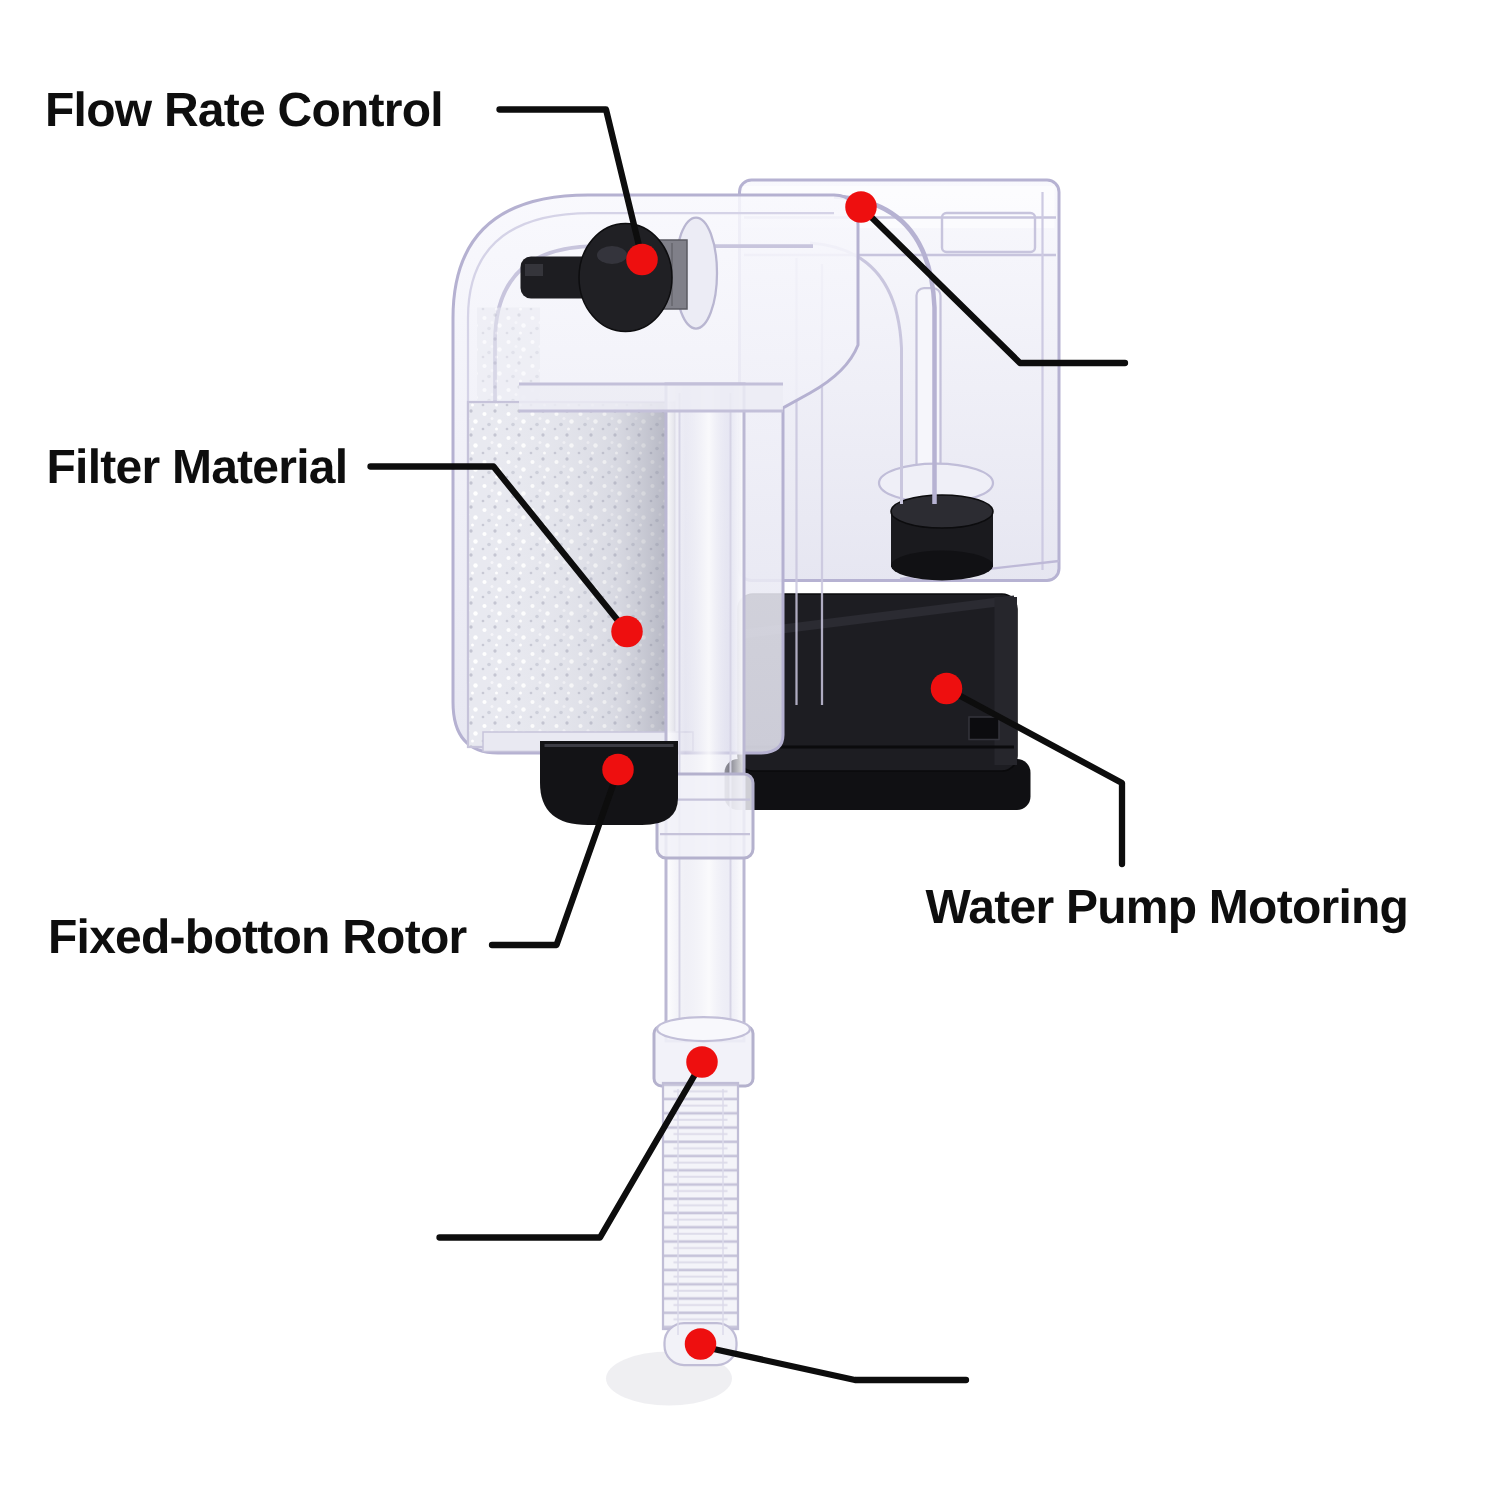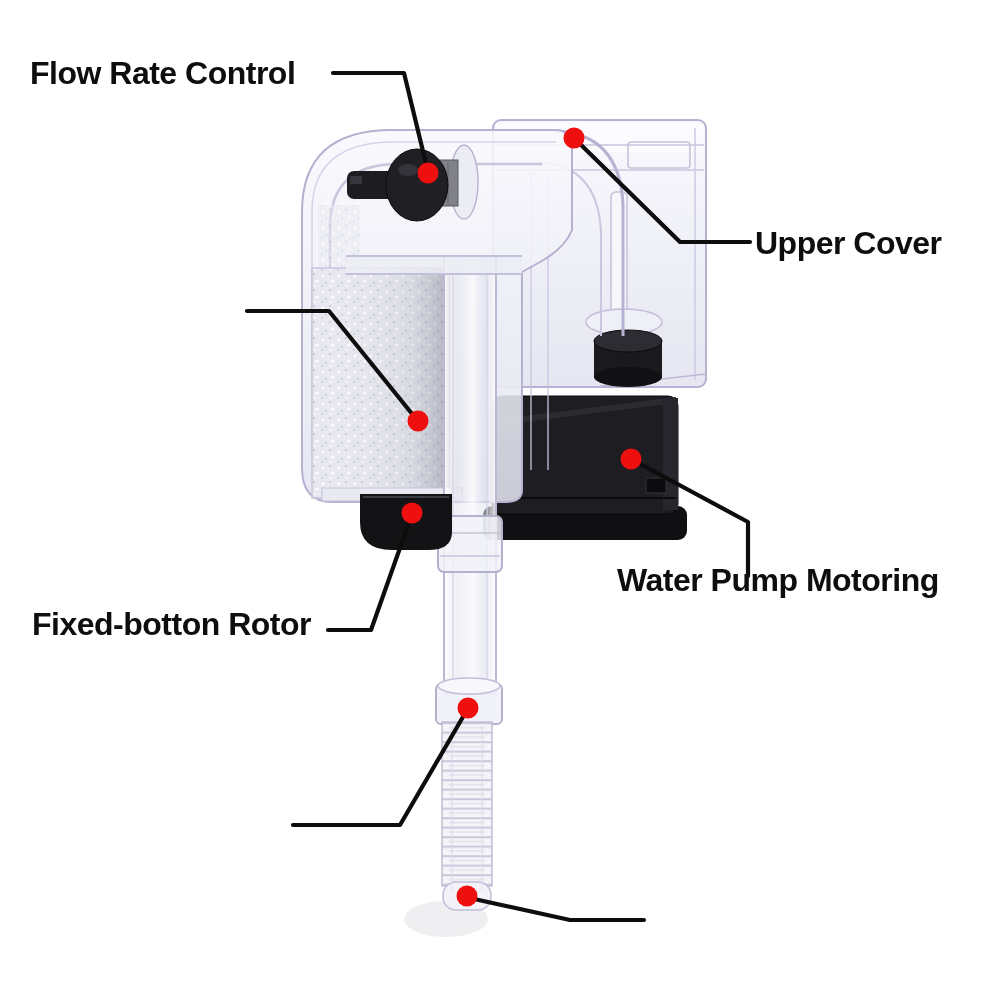--- a/index.html
+++ b/index.html
@@ -159,17 +159,17 @@
       <circle cx="574" cy="138" r="10.5"></circle>
       <circle cx="418" cy="421" r="10.5"></circle>
       <circle cx="631" cy="459" r="10.5"></circle>
       <circle cx="412" cy="513" r="10.5"></circle>
       <circle cx="468" cy="708" r="10.5"></circle>
       <circle cx="467" cy="896" r="10.5"></circle>
     </g>
   </svg>
 
   <div class="label" style="left:30px;  top:57px;">Flow Rate Control</div>
-  <div class="label" style="left:755px; top:227px;">Upper Cover</div>
-  <div class="label" style="left:617px; top:564px;">Water Pump Motoring</div>
+  <div class="label" style="left:31px;  top:295px;">Filter Material</div>
+  <div class="label" style="left:617px; top:588px;">Water Pump Motoring</div>
   <div class="label" style="left:32px;  top:608px;">Fixed-botton Rotor</div>
 
 </div>
 
 </body></html>

